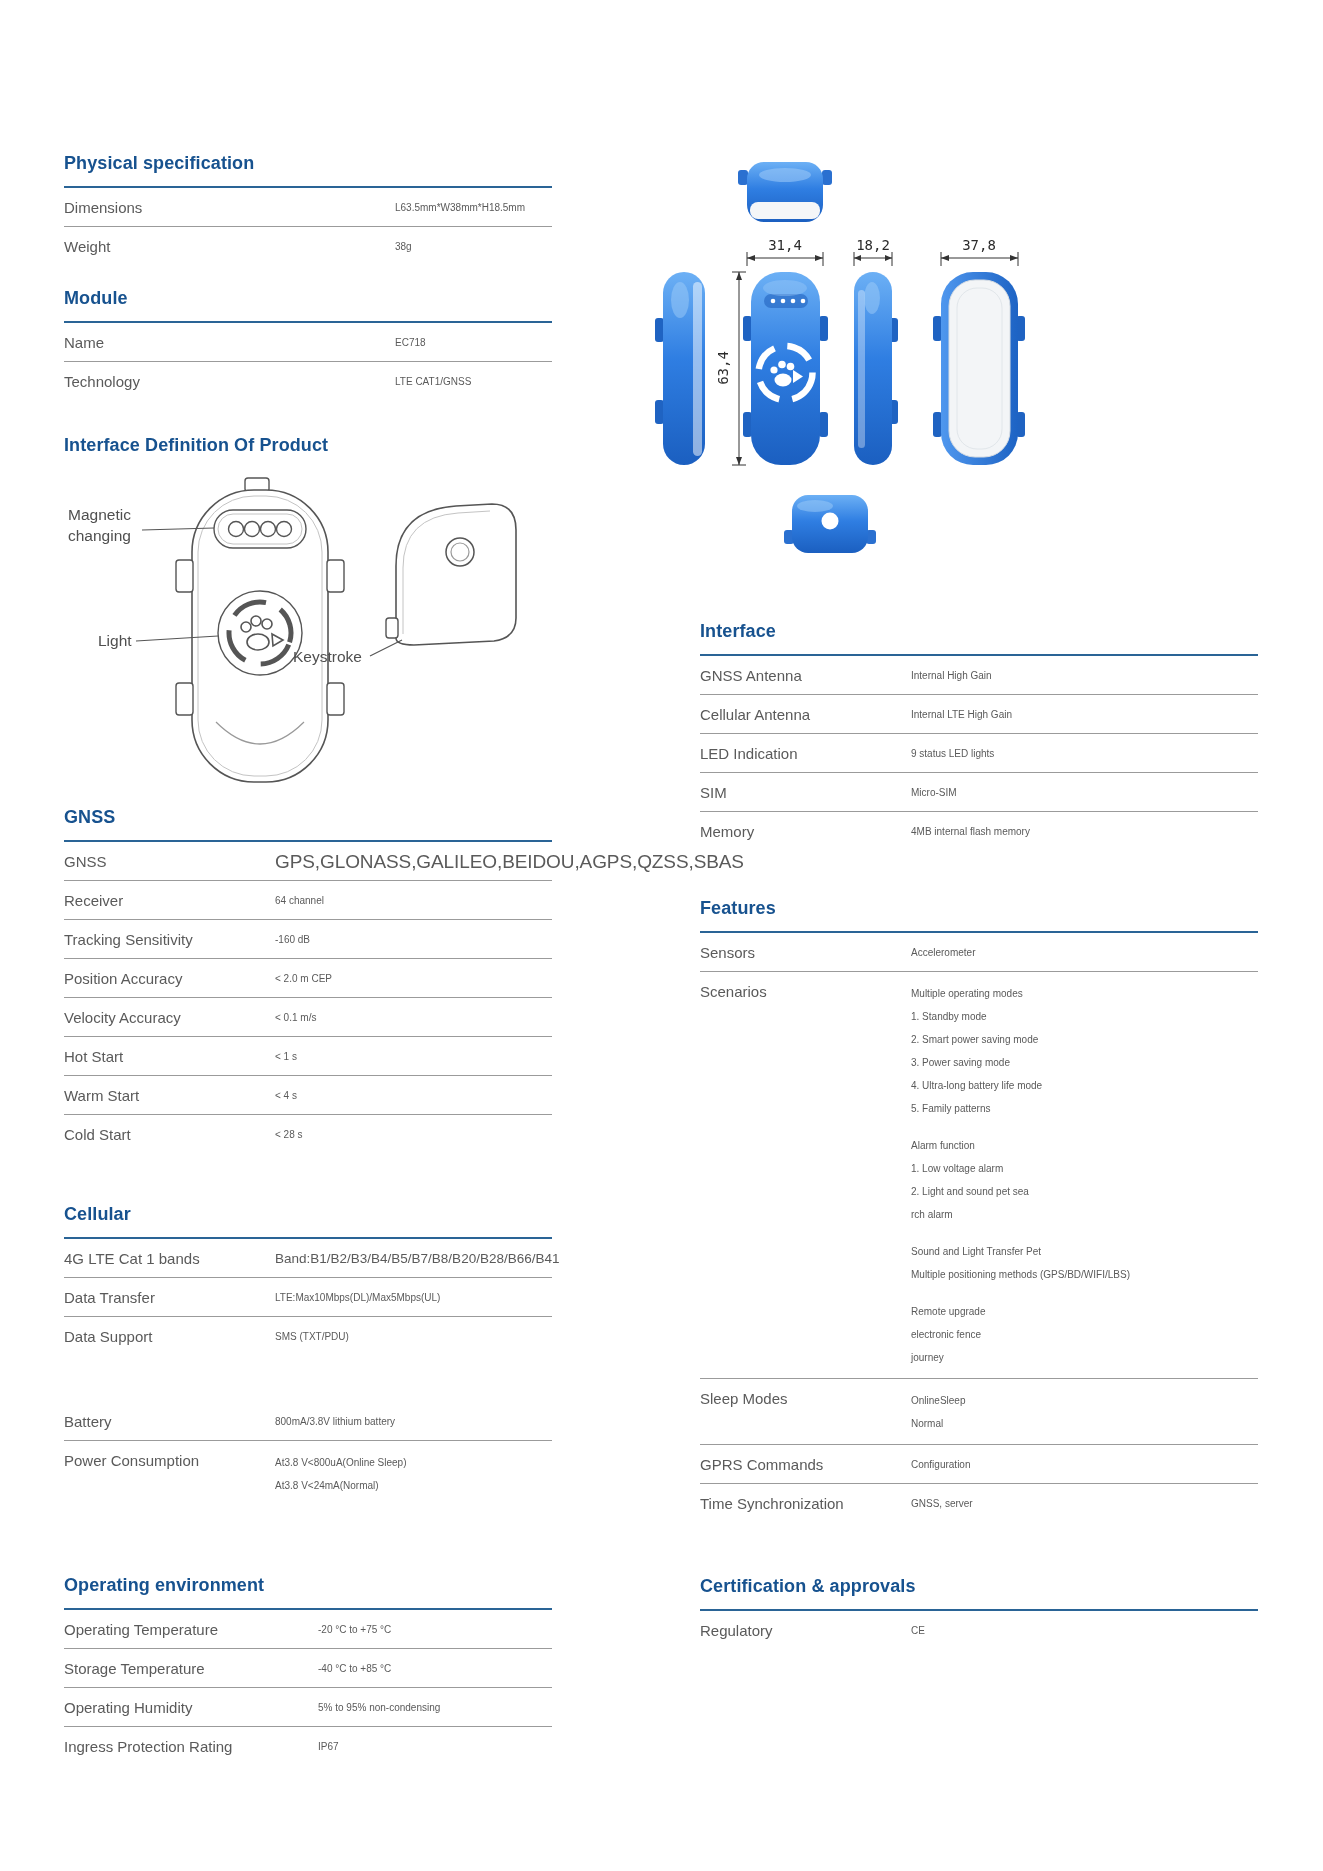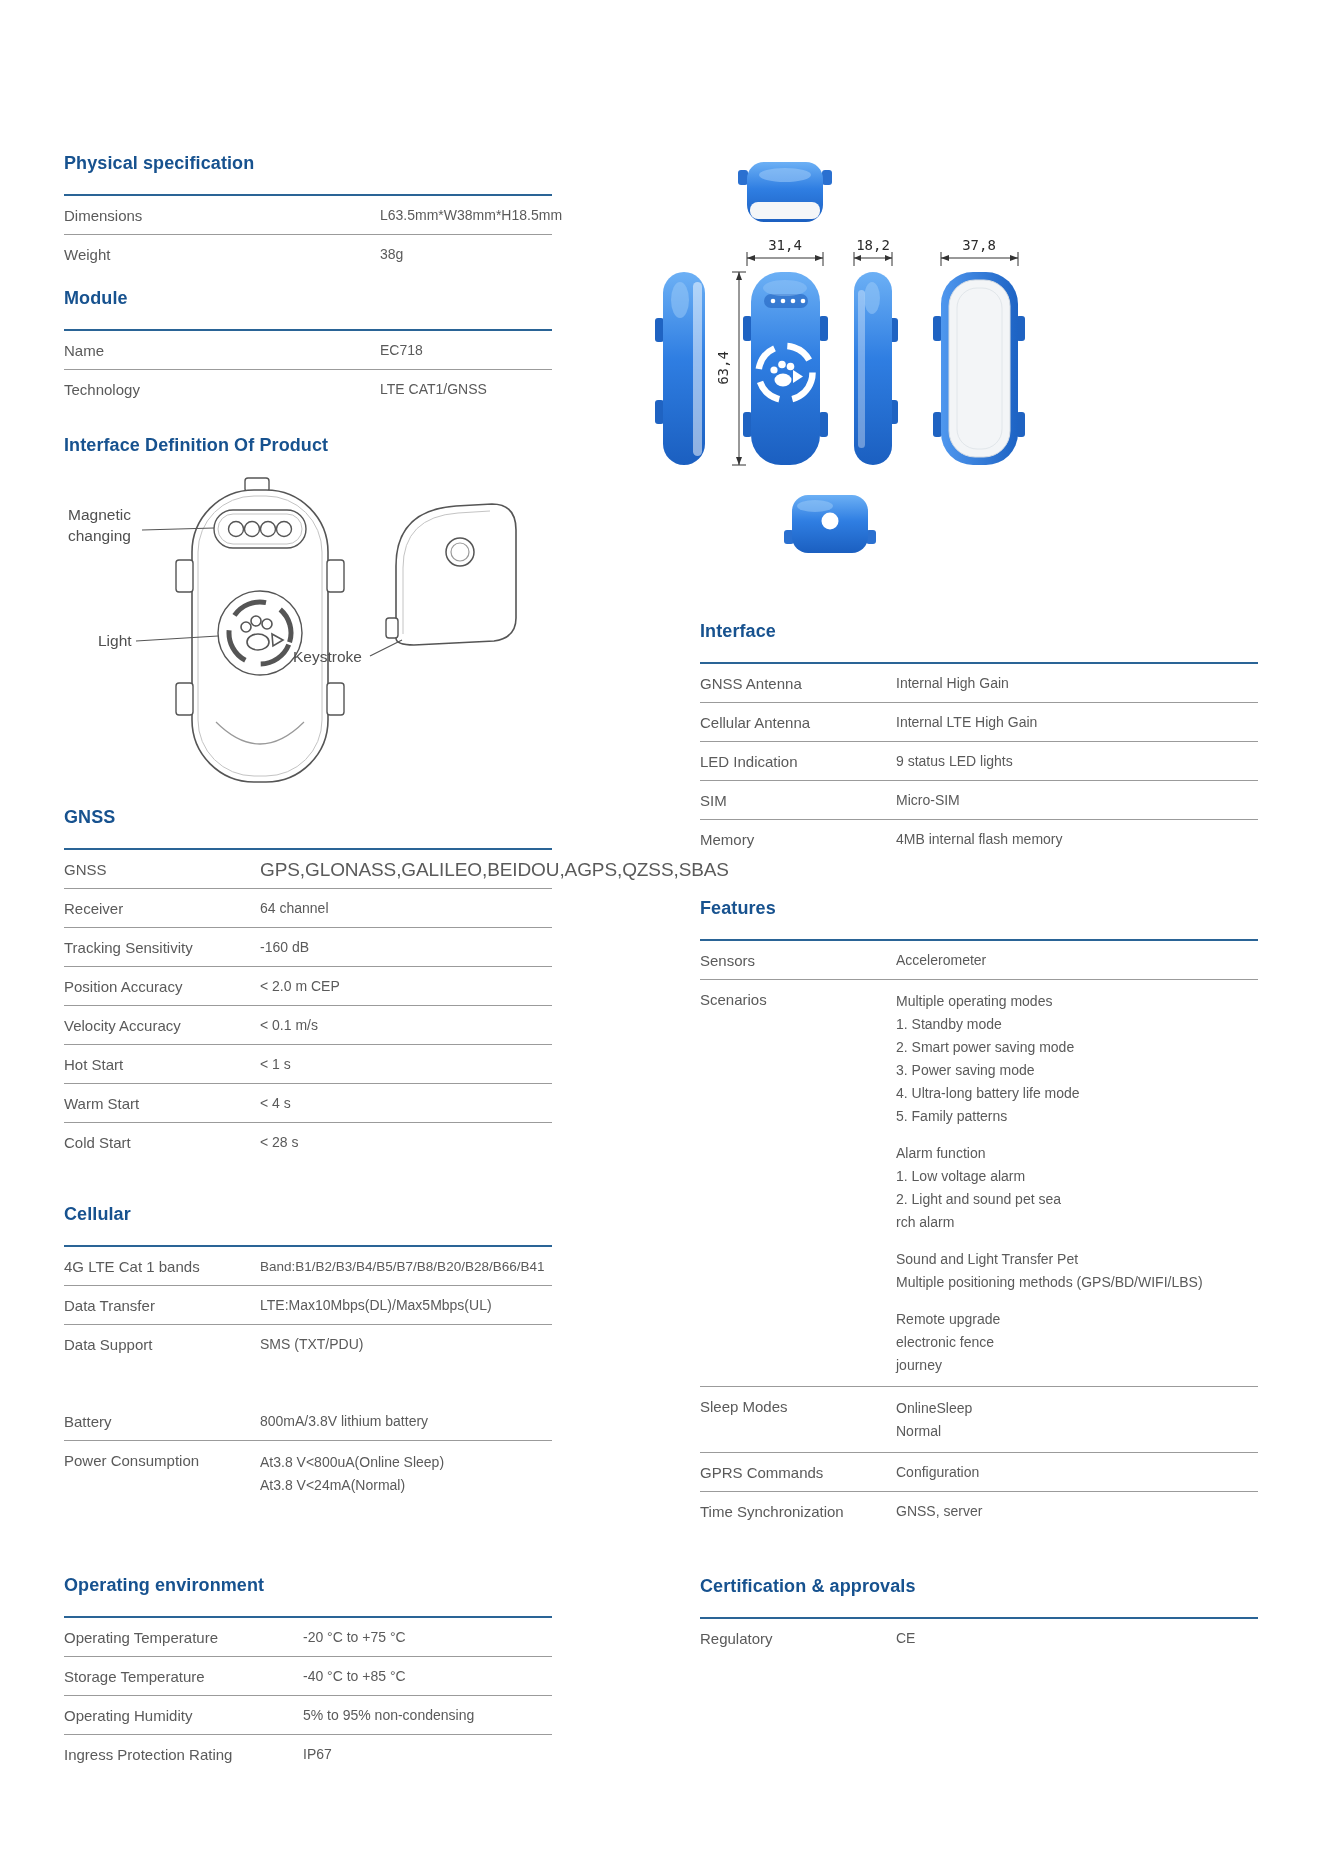--- a/index.html
+++ b/index.html
@@ -5,28 +5,28 @@
   html,body{margin:0;padding:0;}
   body{
     width:1323px;height:1871px;background:#ffffff;overflow:hidden;position:relative;
     font-family:"Liberation Sans","DejaVu Sans",sans-serif;color:#595959;
   }
   .sec{position:absolute;}
   .colL{left:64px;width:488px;}
   .colR{left:700px;width:558px;}
   .head{
     font-size:18px;line-height:22px;font-weight:700;color:#17528f;
-    padding-bottom:20px;border-bottom:2px solid #2a6496;margin:0;letter-spacing:.1px;
+    padding-bottom:12px;border-bottom:2px solid #2a6496;margin:0;letter-spacing:.1px;
   }
   .norule .head{border-bottom:none;}
   .rows{width:100%;}
   .row{display:flex;align-items:flex-start;padding:10px 0 9px 0;border-bottom:1px solid #9b9b9b;}
   .rows .row:last-child{border-bottom:none;}
-  .lbl{flex:none;width:var(--lw,196px);padding-right:0;font-size:15px;line-height:19px;color:#5a5a5a;}
-  .val{flex:1;font-size:14px;line-height:19px;color:#5a5a5a;}
+  .lbl{flex:none;width:var(--lw,196px);padding-right:15px;font-size:15px;line-height:19px;color:#5a5a5a;}
+  .val{flex:1;font-size:10px;line-height:19px;color:#5a5a5a;}
   .val .ln{line-height:19px;}
   .val.multi .ln{line-height:23px;}
   .val .ln.gap{height:14px;line-height:14px;}
   .val316{--lw:316px;}
   .val196{--lw:196px;}
   .val239{--lw:239px;}
   .gnss-sec .row:nth-child(1) .val{font-size:19px;white-space:nowrap;letter-spacing:-.1px;}
   .cellular-sec .row:nth-child(1) .val{font-size:13.5px;white-space:nowrap;}
   .art{position:absolute;}
   svg text{font-family:"Liberation Sans","DejaVu Sans",sans-serif;}

